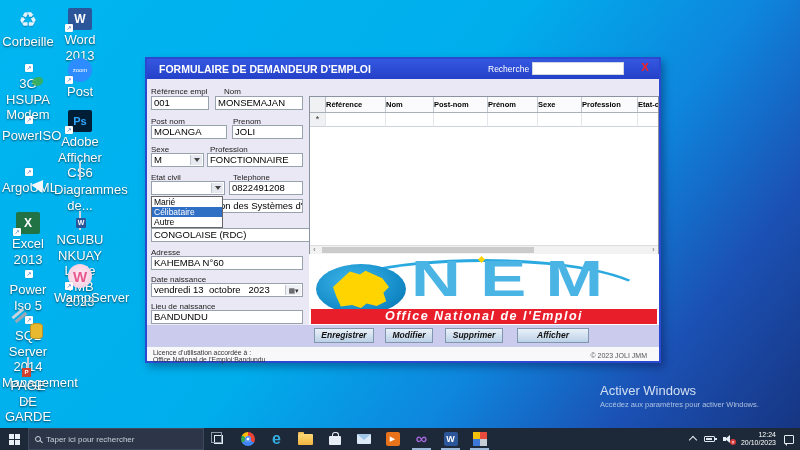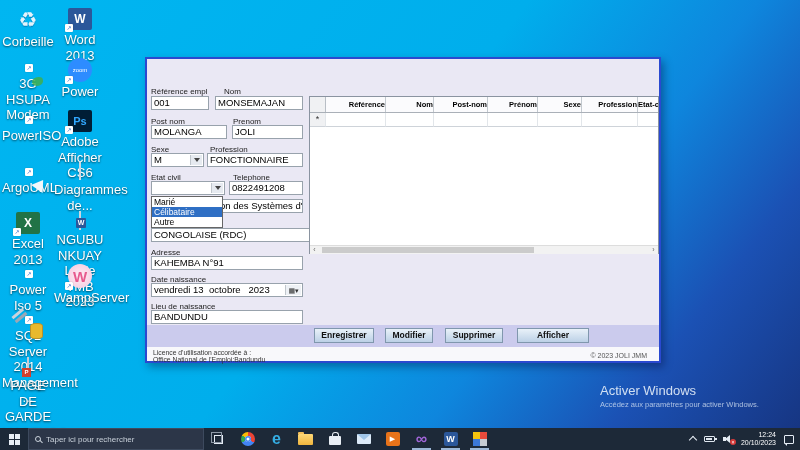--- a/index.html
+++ b/index.html
@@ -53,40 +53,40 @@
   .arrowbtn{position:absolute;right:1px;top:1px;bottom:1px;width:12px;background:#e6eaf0;border-left:1px solid #c0c6cc;display:flex;align-items:center;justify-content:center;}
   .arrowbtn::before{content:"";border-left:3px solid transparent;border-right:3px solid transparent;border-top:4px solid #444;}
   .datebtn{position:absolute;right:1px;top:1px;bottom:1px;width:16px;background:#eef1f5;border-left:1px solid #c0c6cc;font-size:7px;color:#333;text-align:center;line-height:11px;}
   .datebtn::before{content:"\25A6\25BE";}
   .ddlist{position:absolute;left:4px;top:137px;width:72px;background:#fff;border:1px solid #666;z-index:6;}
   .dditem{height:10px;font-size:8.5px;line-height:10px;padding:0 2px;color:#000;}
   .dditem.sel{background:#2f6fc4;color:#fff;}
   .etudes-text{position:absolute;left:68px;top:0;line-height:12px;}
   .grid{position:absolute;left:162px;top:37px;width:350px;height:158px;background:#fff;border:1px solid #8a93a0;}
   .ghead{display:flex;height:16px;background:#fbfbfd;border-bottom:1px solid #aab0b8;}
-  .gh{border-right:1px solid #c3c9cf;font-size:7.5px;font-weight:bold;text-align:right;line-height:15px;overflow:hidden;white-space:nowrap;}
+  .gh{border-right:1px solid #c3c9cf;font-size:7.5px;font-weight:bold;text-align:left;line-height:15px;overflow:hidden;white-space:nowrap;}
   .gcorner{width:16px;background:#f0f1f3;border-right:1px solid #b8bec5;}
   .grow{display:flex;height:14px;}
   .gc{border-right:1px solid #e2e6ea;border-bottom:1px solid #ced3d9;}
   .gmark{font-size:9px;line-height:13px;text-align:center;color:#333;}
   .hsb{position:absolute;left:163px;top:186px;width:348px;height:9px;background:#f2f2f2;border-top:1px solid #ddd;}
   .thumb{position:absolute;left:12px;width:212px;top:1px;bottom:1px;background:#cbcbcb;}
   .sbarrow{position:absolute;top:0;bottom:0;width:9px;font-size:7px;line-height:8px;text-align:center;color:#666;}
   .sbarrow.l{left:0;}.sbarrow.l::before{content:"\2039";}
   .sbarrow.r{right:0;}.sbarrow.r::before{content:"\203A";}
   .logoarea{position:absolute;left:162px;top:195px;width:350px;height:72px;background:#fff;overflow:hidden;}
   .swoosh{position:absolute;left:6px;top:5px;width:336px;height:80px;border:3px solid transparent;border-top:3px solid #2aa9e0;border-radius:50%;}
   .star{position:absolute;left:170px;top:3px;width:5px;height:5px;background:#ffd400;transform:rotate(45deg);}
   .oval{position:absolute;left:7px;top:10px;width:90px;height:50px;border-radius:50%;background:radial-gradient(ellipse at 40% 35%,#3fb6ea,#128ac6 65%,#0b6ba6);}
   .map{position:absolute;left:17px;top:6px;width:56px;height:38px;background:#ffd400;
        clip-path:polygon(30% 4%,48% 12%,58% 2%,70% 10%,88% 22%,100% 45%,90% 60%,95% 82%,78% 95%,60% 88%,50% 100%,34% 92%,14% 96%,6% 70%,0% 45%,12% 28%);}
   .nem{position:absolute;left:102px;top:-5px;font-size:50px;font-weight:bold;color:#4ab5e4;letter-spacing:14px;line-height:60px;transform:scaleX(1.38);transform-origin:left center;}
   .banner{position:absolute;left:2px;right:2px;bottom:2px;height:15px;background:#e81e2b;color:#fff;font-weight:bold;font-style:italic;font-size:12.5px;line-height:15px;text-align:center;letter-spacing:1.5px;}
   .btnstrip{position:absolute;left:0;right:0;top:266px;height:22px;background:#cbcbed;}
-  .btn{position:absolute;top:3px;height:15px;background:linear-gradient(#e9f1f9,#bcd1e6);border:1px solid #8097ad;font-size:8.5px;font-weight:bold;text-align:center;line-height:13px;color:#111;cursor:pointer;}
+  .btn{position:absolute;top:3px;height:15px;background:linear-gradient(#e9f1f9,#bcd1e6);border:1px solid #8097ad;font-size:8.5px;font-weight:bold;text-align:center;line-height:13px;color:#111;cursor:pointer;font-style:italic;}
   .bottom{position:absolute;left:0;right:0;top:288px;bottom:0;background:#f8f8fb;}
   .lic{position:absolute;left:6px;font-size:6.8px;color:#333;}
   .copy{position:absolute;right:12px;top:5px;font-size:7px;color:#555;}
 
   
   .taskbar{position:absolute;left:0;right:0;bottom:0;height:22px;background:#1d2938;display:flex;align-items:center;z-index:10;}
   .startbtn{width:28px;height:22px;display:flex;align-items:center;justify-content:center;cursor:pointer;}
   .winlogo{display:grid;grid-template-columns:5px 5px;grid-gap:1px;}
   .winlogo b{width:5px;height:5px;background:#e9eff6;}
   .tsearch{width:176px;height:22px;background:#2c3648;border:1px solid #3d4a5e;display:flex;align-items:center;gap:5px;padding:0 6px;cursor:text;}
@@ -147,21 +147,21 @@
   <div class="dicon" style="left:54px;top:8px">
     <span class="gwrap"><span class="g-word"></span><span class="sc"></span></span>
     <div class="dlabel">Word 2013</div>
   </div>
   <div class="dicon" style="left:2px;top:58px">
     <span class="gwrap"><span class="g-globe"></span><span class="sc"></span></span>
     <div class="dlabel">3G HSUPA Modem</div>
   </div>
   <div class="dicon" style="left:54px;top:58px">
     <span class="gwrap"><span class="g-zoom"></span><span class="sc"></span></span>
-    <div class="dlabel">Power</div>
+    <div class="dlabel">Post</div>
   </div>
   <div class="dicon" style="left:2px;top:110px">
     <span class="gwrap"><span class="g-disc"></span><span class="sc"></span></span>
     <div class="dlabel">PowerISO</div>
   </div>
   <div class="dicon" style="left:54px;top:110px">
     <span class="gwrap"><span class="g-ps"></span><span class="sc"></span></span>
     <div class="dlabel">Adobe Afficher CS6</div>
   </div>
   <div class="dicon" style="left:2px;top:162px">
@@ -197,20 +197,26 @@
     <div class="dlabel">PAGE DE GARDE MASENGO</div>
   </div>
 
   <div class="watermark">
     <div class="wm1">Activer Windows</div>
     <div class="wm2">Accédez aux paramètres pour activer Windows.</div>
   </div>
 </div>
 
 <div class="win">
+  <div class="titlebar">
+    <span class="wtitle">FORMULAIRE DE DEMANDEUR D'EMPLOI</span>
+    <span class="slabel">Recherche</span>
+    <span class="sinput"></span>
+    <span class="wclose">X</span>
+  </div>
 
   <span class="lbl" style="left:4px;top:28px">Référence empl</span>
   <span class="lbl" style="left:77px;top:28px">Nom</span>
   <span class="inp" style="left:4px;top:37px;width:58px">001</span>
   <span class="inp" style="left:68px;top:37px;width:88px">MONSEMAJAN</span>
 
   <span class="lbl" style="left:4px;top:58px">Post nom</span>
   <span class="lbl" style="left:86px;top:58px">Prenom</span>
   <span class="inp" style="left:4px;top:66px;width:76px">MOLANGA</span>
   <span class="inp" style="left:85px;top:66px;width:71px">JOLI</span>
@@ -229,21 +235,21 @@
 
   <div class="ddlist">
     <div class="dditem">Marié</div>
     <div class="dditem sel">Célibataire</div>
     <div class="dditem">Autre</div>
   </div>
 
   <span class="inp" style="left:4px;top:169px;width:180px"><span>CONGOLAISE (RDC)</span><span class="arrowbtn"></span></span>
 
   <span class="lbl" style="left:4px;top:189px">Adresse</span>
-  <span class="inp" style="left:4px;top:197px;width:152px">KAHEMBA N°91</span>
+  <span class="inp" style="left:4px;top:197px;width:152px">KAHEMBA N°60</span>
 
   <span class="lbl" style="left:4px;top:216px">Date naissance</span>
   <span class="inp" style="left:4px;top:224px;width:152px"><span>vendredi 13  octobre   2023</span><span class="datebtn"></span></span>
 
   <span class="lbl" style="left:4px;top:243px">Lieu de naissance</span>
   <span class="inp" style="left:4px;top:251px;width:152px">BANDUNDU</span>
 
   <div class="grid">
     <div class="ghead">
       <span class="gh gcorner"></span>
@@ -265,20 +271,29 @@
       <span class="gc" style="width:56px"></span>
       <span class="gc" style="flex:1;border-right:none"></span>
     </div>
   </div>
   <div class="hsb">
     <span class="sbarrow l"></span>
     <span class="thumb"></span>
     <span class="sbarrow r"></span>
   </div>
 
+  <div class="logoarea">
+    <span class="swoosh"></span>
+    <span class="star"></span>
+    <span class="oval">
+        <span class="map"></span>
+      </span>
+    <span class="nem">NEM</span>
+    <span class="banner">Office National de l'Emploi</span>
+  </div>
 
   <div class="btnstrip">
     <span class="btn" style="left:167px;width:60px">Enregistrer</span>
     <span class="btn" style="left:238px;width:48px">Modifier</span>
     <span class="btn" style="left:298px;width:58px">Supprimer</span>
     <span class="btn" style="left:370px;width:72px">Afficher</span>
   </div>
 
   <div class="bottom">
     <span class="lic" style="top:2px">Licence d'utilisation accordée à :</span>

